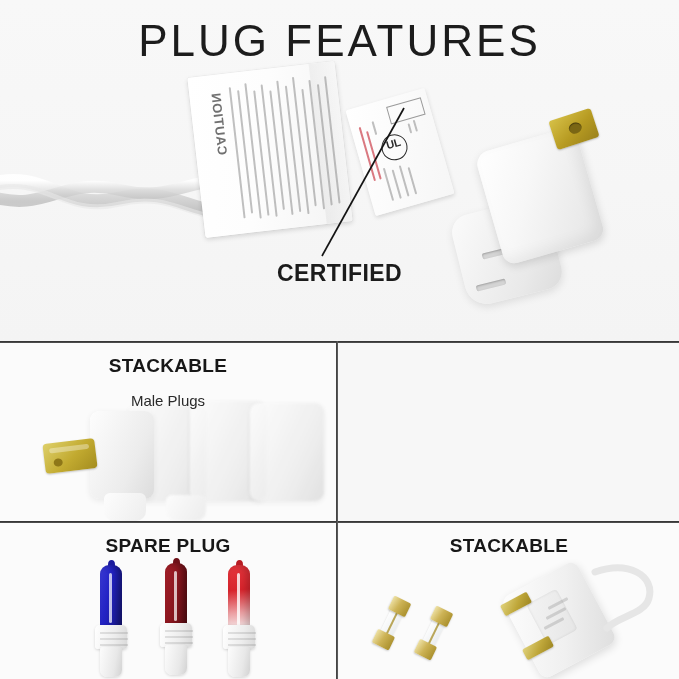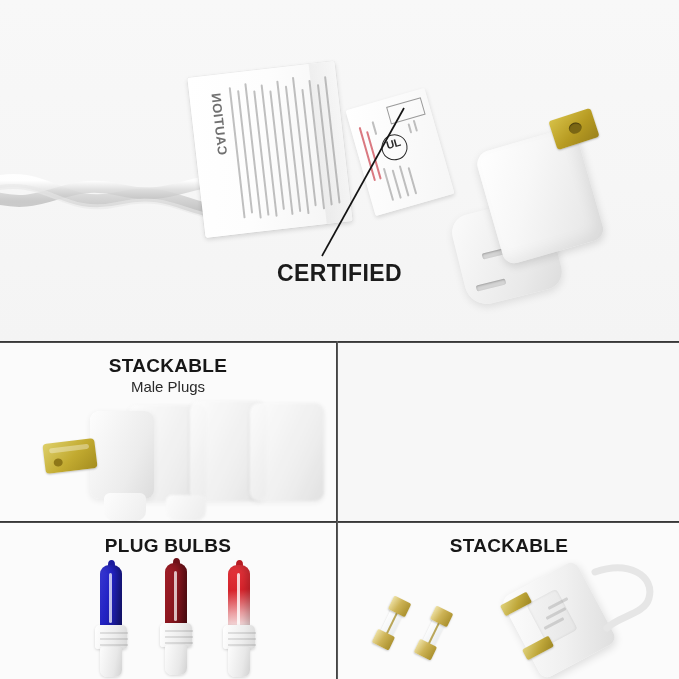--- a/index.html
+++ b/index.html
@@ -74,21 +74,21 @@
 
   
   #grid{position:absolute;left:0;top:341px;width:679px;height:338px;}
   .divider-h{position:absolute;left:0;width:679px;height:2px;
       background:linear-gradient(180deg,#2e2e2e,#555);}
   .divider-v{position:absolute;top:0;width:2px;height:338px;
       background:linear-gradient(90deg,#3a3a3a,#636363);}
   .panel{position:absolute;overflow:hidden;background:#fbfbfb;}
   .panel-head{position:absolute;left:0;top:12px;width:100%;text-align:center;z-index:4;}
   .panel-title{font-size:19px;font-weight:700;letter-spacing:.3px;color:#171717;line-height:1.12;}
-  .panel-sub{font-size:15px;font-weight:400;color:#2a2a2a;margin-top:2px;line-height:1.15;}
+  .panel-sub{font-size:15px;font-weight:400;color:#2a2a2a;margin-top:16px;line-height:1.15;}
 
   
   .stack-plug{position:absolute;background:linear-gradient(115deg,#fdfdfd,#ececec 65%,#dcdcdc);
       border-radius:9px;box-shadow:0 2px 6px rgba(0,0,0,.07);}
   .stack-blur{filter:blur(1.1px);opacity:.82;}
   .gold-prong-sm{position:absolute;background:linear-gradient(140deg,#ded06a,#c2aa30 55%,#a48d1f);
       border-radius:4px;box-shadow:0 1px 2px rgba(0,0,0,.22);}
 
   
   .bulb{position:absolute;width:38px;height:112px;}
@@ -128,20 +128,21 @@
   #fuse-plug .pin{position:absolute;background:linear-gradient(140deg,#e0d27c,#bfa73a 55%,#9d8622);
       border-radius:2px;box-shadow:0 1px 2px rgba(0,0,0,.2);}
 </style>
 </head>
 <body>
 
 <div id="page">
 
   <div id="hero">
 
+    <div id="hero-title">PLUG FEATURES</div>
 
     <div class="cordwrap">
       <svg width="330" height="110" viewBox="0 0 330 110">
         <defs>
           <linearGradient id="cordg" x1="0" y1="0" x2="0" y2="1">
             <stop offset="0%" stop-color="#ffffff"></stop>
             <stop offset="45%" stop-color="#d9d9d9"></stop>
             <stop offset="100%" stop-color="#bfbfbf"></stop>
           </linearGradient>
         </defs>
@@ -253,21 +254,21 @@
         <div class="glass" style="background:linear-gradient(175deg,#e4353c 0%,#d8242c 38%,rgba(216,36,44,.42) 72%,rgba(240,240,240,.55) 100%);box-shadow:inset -4px 0 7px rgba(0,0,0,.2);"></div>
         <div class="shine" style="height:58px;background:rgba(255,255,255,.8);"></div>
         <div class="base-top">
             <div class="base-rib" style="top:7px;"></div>
             <div class="base-rib" style="top:13px;"></div>
             <div class="base-rib" style="top:19px;"></div>
           </div>
         <div class="base-bot"></div>
       </div>
       <div class="panel-head">
-        <div class="panel-title">PLUG BULBS</div>
+        <div class="panel-title">SPARE PLUG</div>
       </div>
     </div>
 
     <div class="panel" style="left:339px;top:182px;width:340px;height:156px;">
       <div class="fuse" style="left:42px;top:74px;transform:rotate(26deg);">
         <div class="glass"></div>
           <div class="wire"></div>
         <div class="cap" style="top:0;"></div>
           <div class="cap" style="top:37px;"></div>
       </div>

